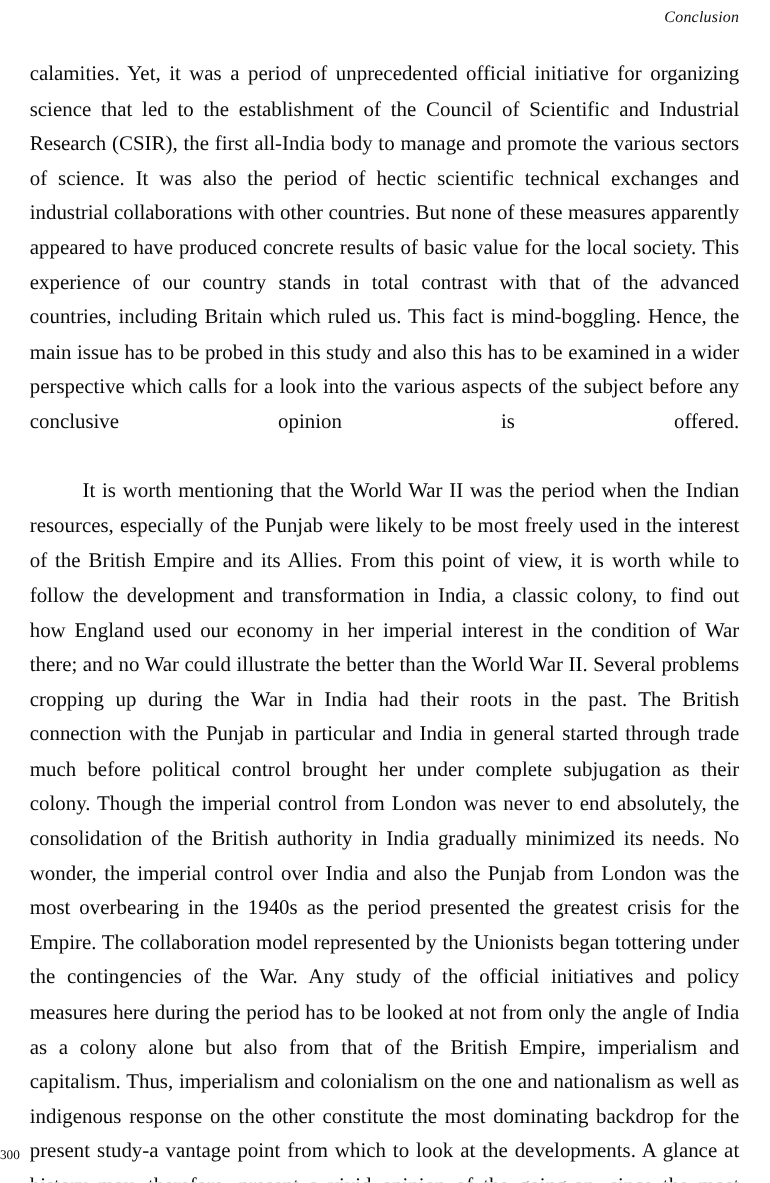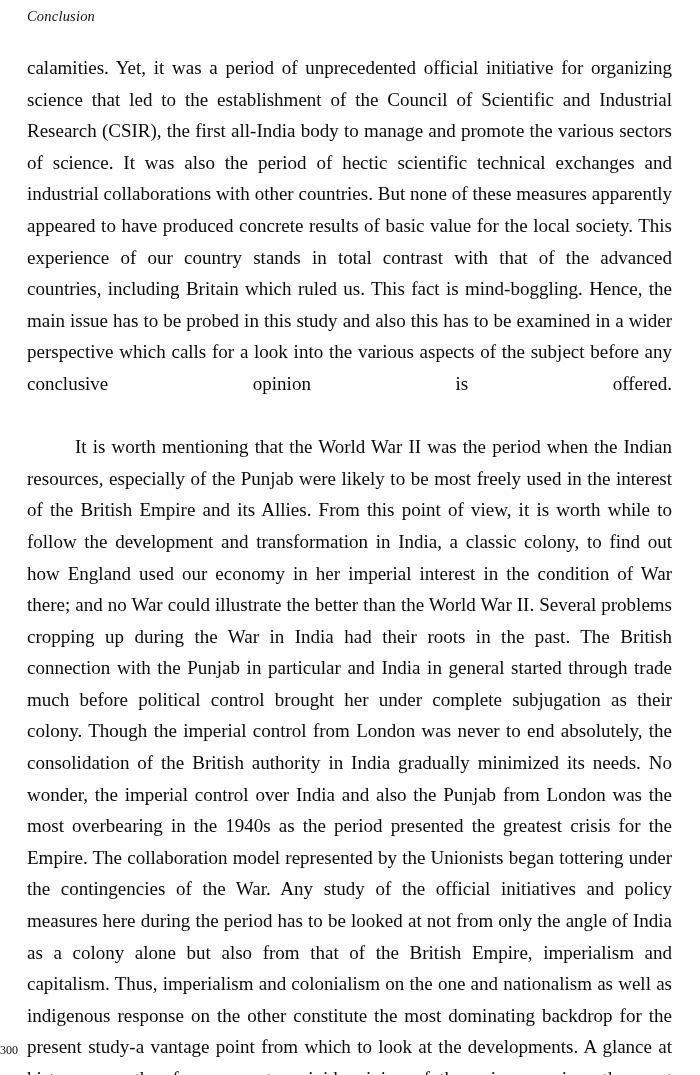--- a/index.html
+++ b/index.html
@@ -19,20 +19,21 @@
     color: #000000;
     box-sizing: border-box;
   }
 
   
   .running-head {
     position: absolute;
     top: 8px;
     left: 27px;
     right: 28px;
+    text-align: right;
     font-style: italic;
     font-size: 14.5px;
     line-height: 1.2;
     color: #111111;
     letter-spacing: 0.2px;
   }
 
   
   .text-block {
     position: absolute;

